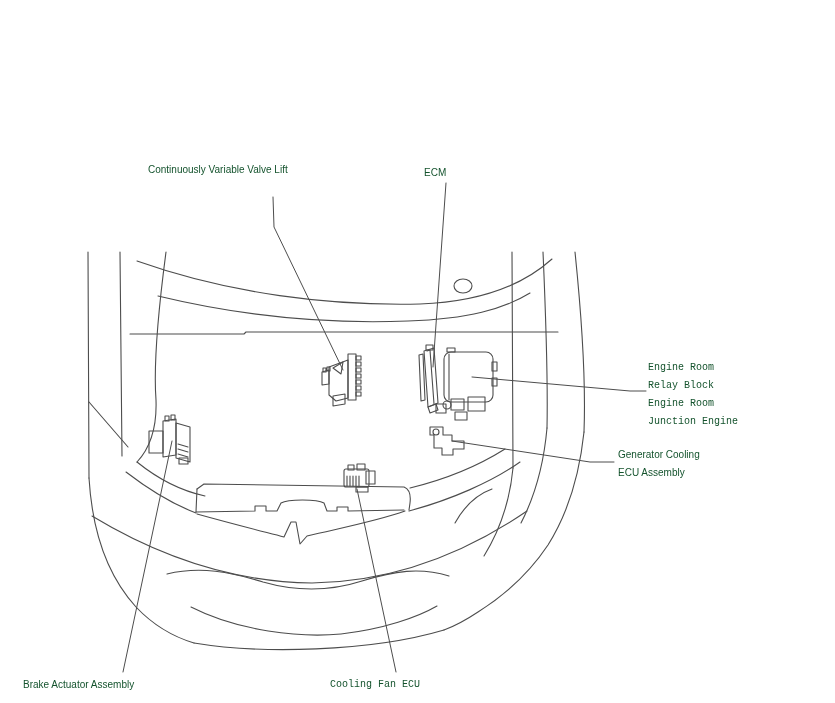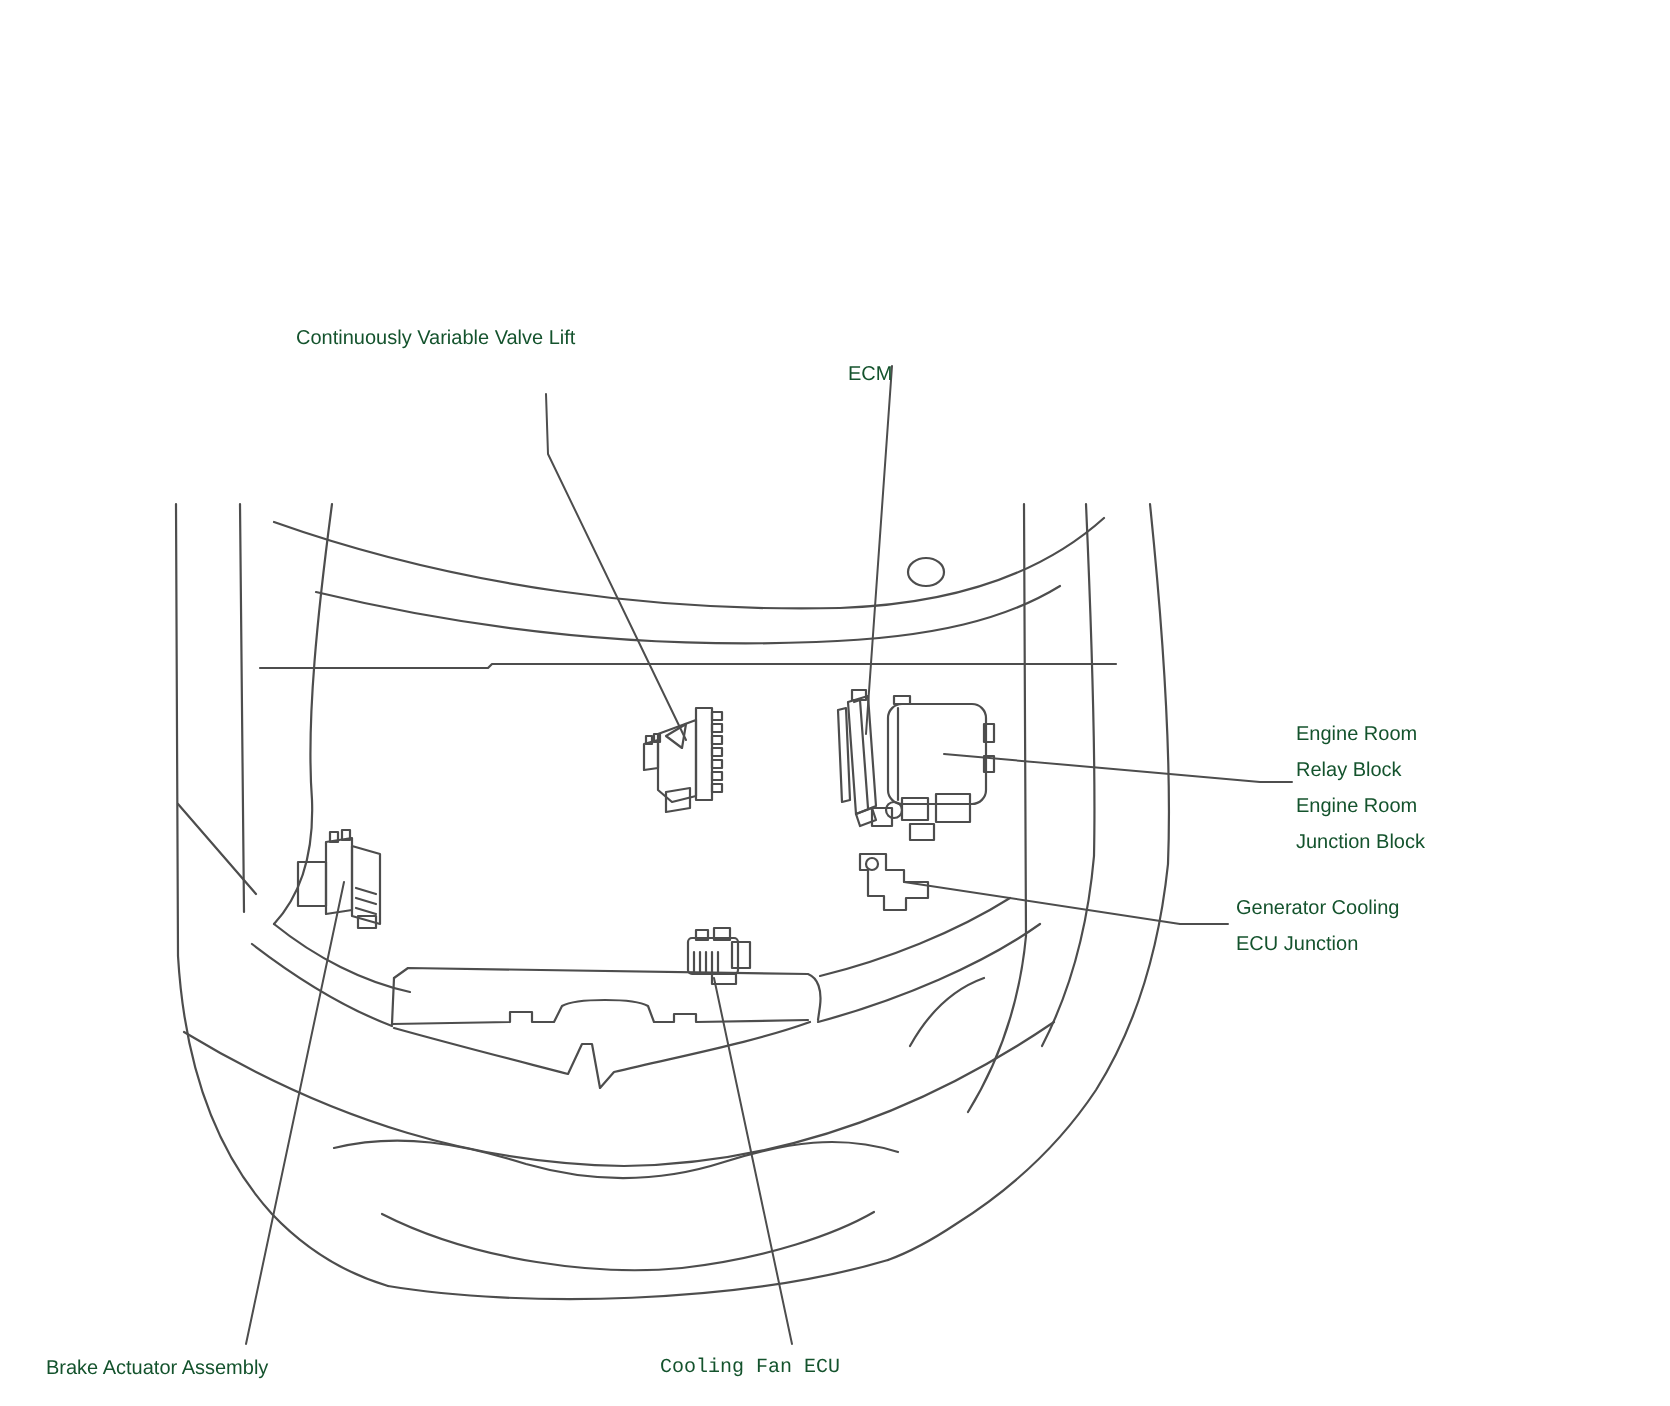--- a/index.html
+++ b/index.html
@@ -13,21 +13,21 @@
   .art{position:absolute;left:0;top:0;width:835px;height:703px;}
   .art path,.art rect,.art ellipse,.art circle{
     fill:none;stroke:#4d4d4d;stroke-width:1.1;
     stroke-linecap:round;stroke-linejoin:round;
   }
   .art .leader{stroke-width:1;}
   .lbl{
     position:absolute;color:#14532d;font-size:10px;line-height:17.5px;
     white-space:nowrap;letter-spacing:0px;
   }
-  .lbl.tight{line-height:18px;}
+  .lbl.tight{line-height:18px;font-family:Liberation Mono, monospace;}
 </style>
 </head>
 <body>
 
 <div class="stage">
 
   <svg class="art" viewBox="0 0 835 703">
 
     <g>
 
@@ -138,34 +138,34 @@
       <path class="leader" d="M452,441 L590,462 L614,462"></path>
       <path class="leader" d="M172,441 L123,672"></path>
       <path class="leader" d="M357,489 L396,672"></path>
     </g>
   </svg>
 
   <div class="lbl" style="left:148px;top:161px;">
     <div>Continuously Variable Valve Lift</div>
   </div>
 
-  <div class="lbl" style="left:424px;top:179px;">
+  <div class="lbl" style="left:424px;top:164px;">
     <div>ECM</div>
   </div>
 
   <div class="lbl tight" style="left:648px;top:359px;">
     <div>Engine Room</div>
     <div>Relay Block</div>
     <div>Engine Room</div>
-    <div>Junction Block</div>
+    <div>Junction Engine</div>
   </div>
 
   <div class="lbl" style="left:618px;top:446px;">
     <div>Generator Cooling</div>
-    <div>ECU Junction</div>
+    <div>ECU Assembly</div>
   </div>
 
   <div class="lbl" style="left:23px;top:676px;text-align:center;">
     <div>Brake Actuator Assembly</div>
   </div>
 
   <div class="lbl" style="left:330px;top:676px;font-family:Liberation Mono, monospace;">
     <div>Cooling Fan ECU</div>
   </div>
 

